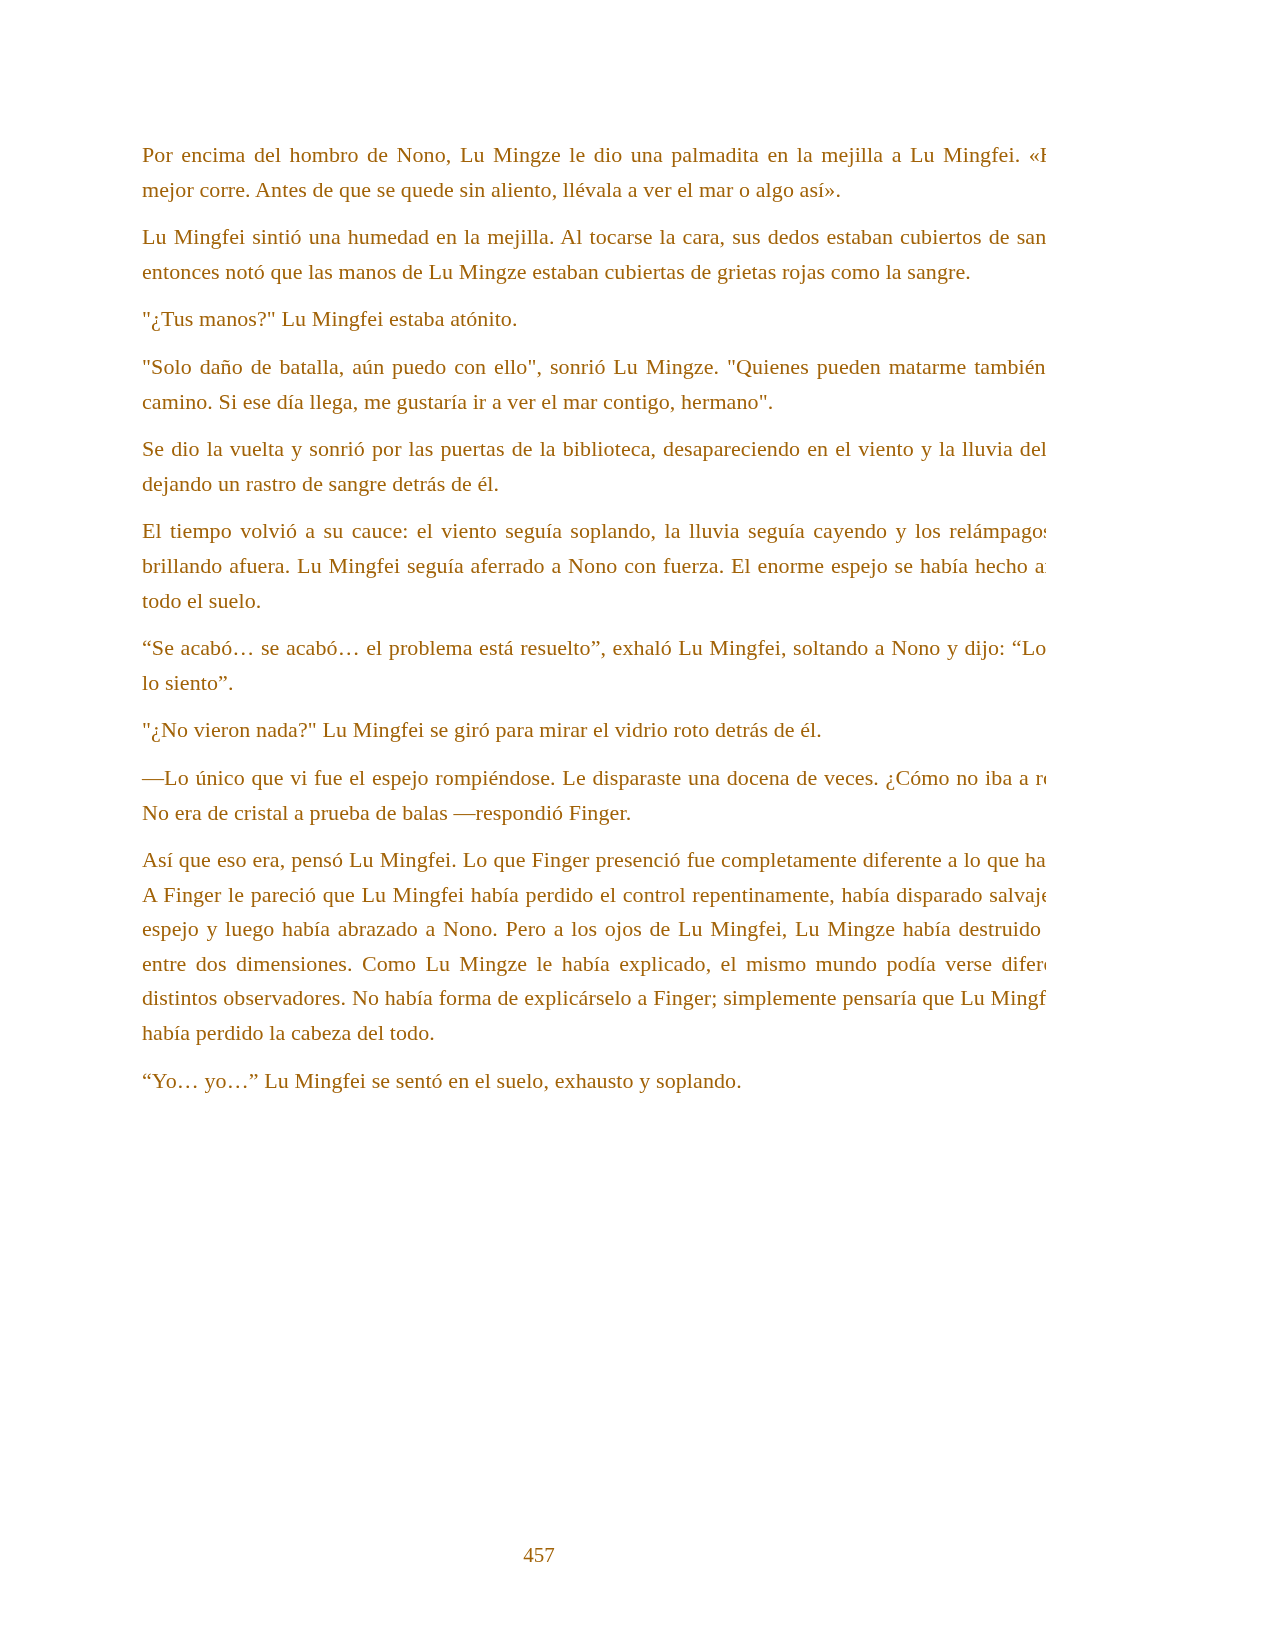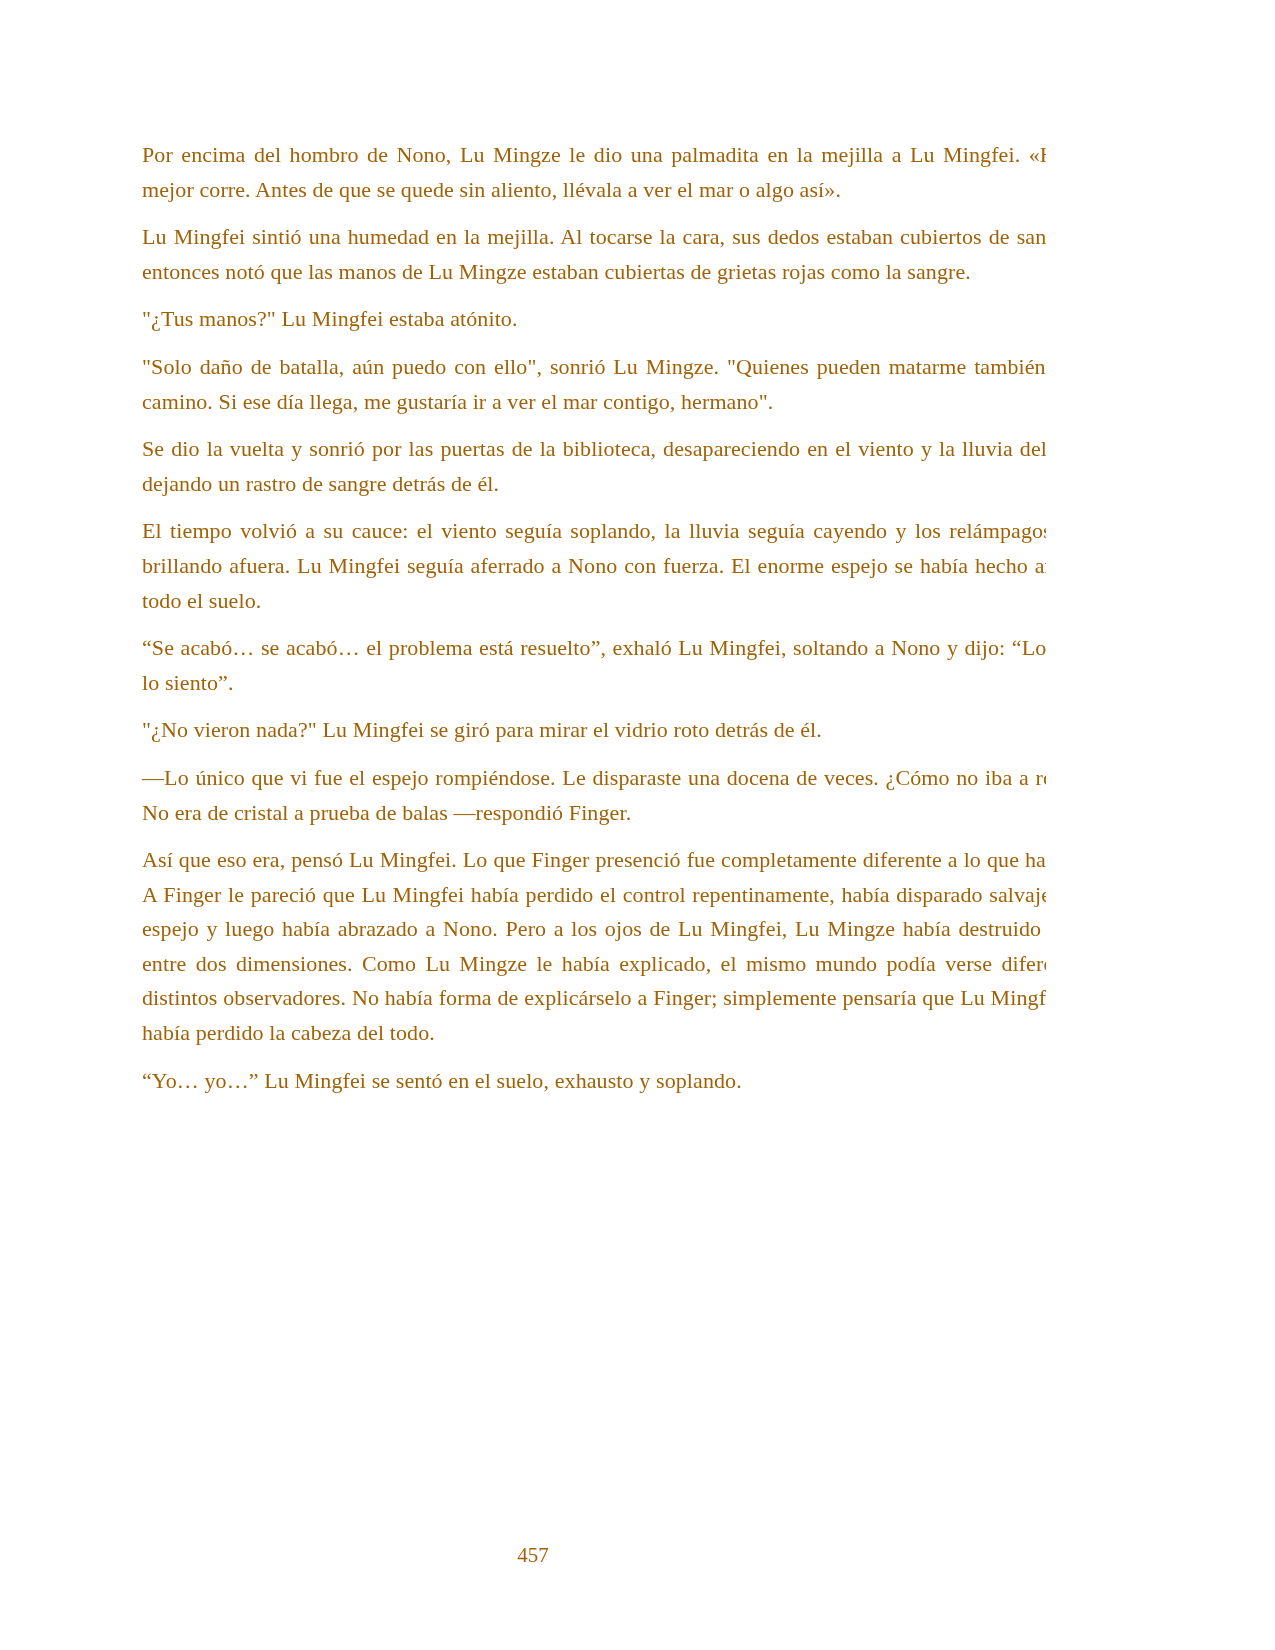--- a/index.html
+++ b/index.html
@@ -25,21 +25,21 @@
   .text-block p {
     margin: 0 0 13px 0;
     font-size: 22px;
     line-height: 34.6px;
     text-align: justify;
     text-justify: inter-word;
     letter-spacing: 0.1px;
   }
   .page-number {
     position: absolute;
-    left: 10px;
+    left: 16px;
     top: 1540px;
     width: 100%;
     text-align: center;
     font-size: 21px;
     line-height: 30px;
   }
 </style>
 </head>
 <body>
 

